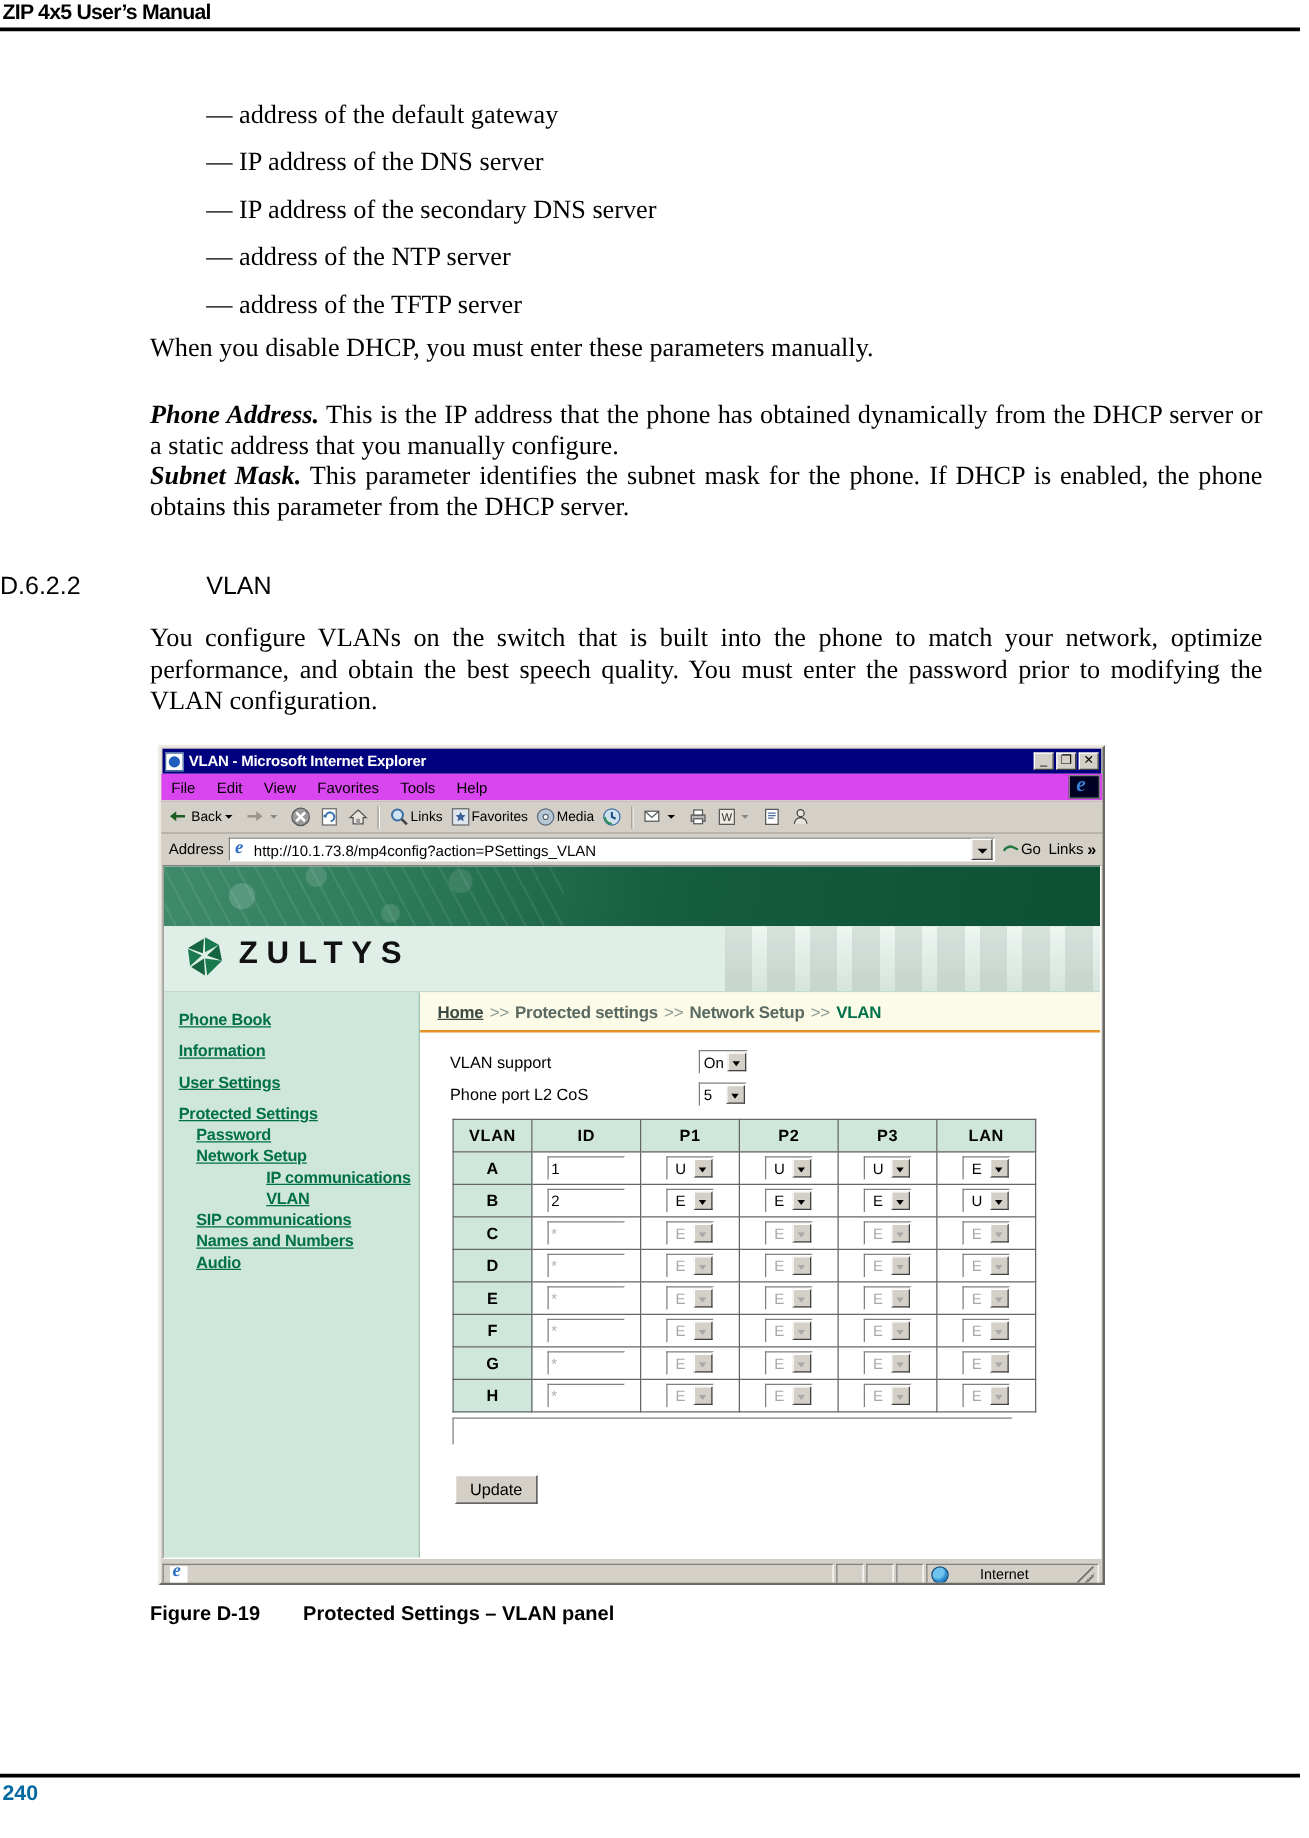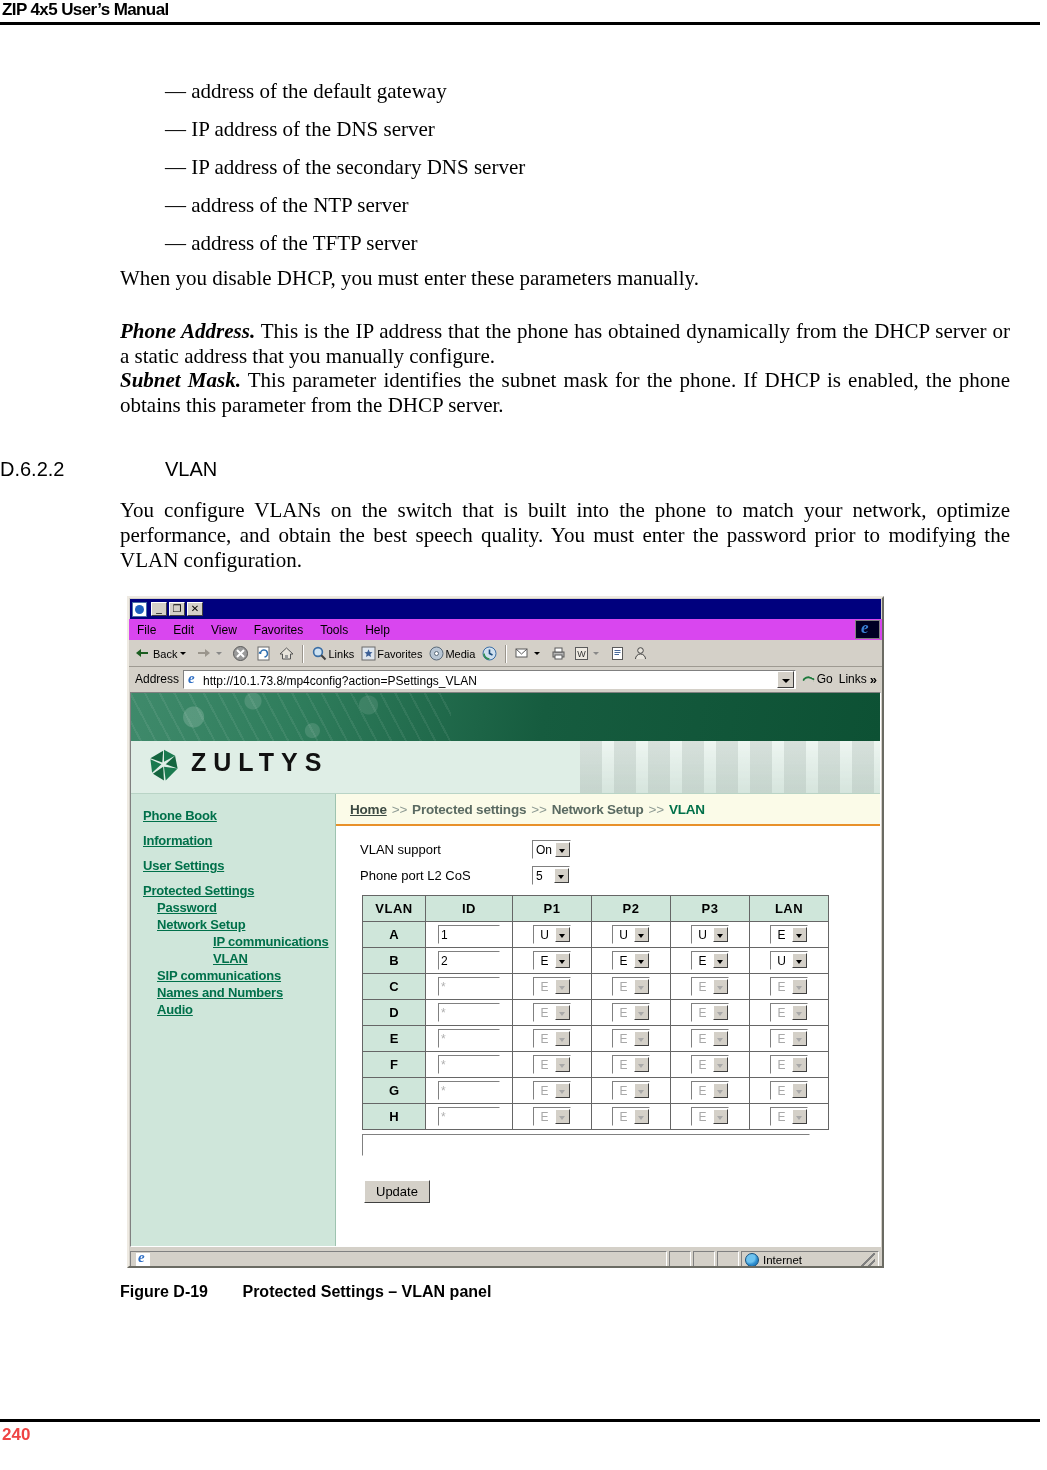--- a/index.html
+++ b/index.html
@@ -436,20 +436,21 @@
   .crumb-cur { color: #00704a; }
 
   .form-area { padding: 14px 0 0 24px; }
   .field-row {
     display: flex;
     align-items: center;
     margin-bottom: 7px;
     font-family: "Liberation Sans", sans-serif;
     font-size: 13px;
     color: #000;
+    gap: 27px;
   }
   .field-label { width: 172px; }
 
   select.w9x, .w9x-select {
     font-family: "Liberation Sans", sans-serif;
     font-size: 12px;
     background: #ffffff;
     border: 1px solid;
     border-color: #808080 #ffffff #ffffff #808080;
     height: 19px;
@@ -552,21 +553,21 @@
     border: 1px solid;
     border-color: #808080 #ffffff #ffffff #808080;
     box-sizing: border-box;
     display: flex;
     align-items: center;
     padding: 0 3px;
     margin-right: 2px;
   }
   .sb-main { flex: 1 1 auto; }
   .sb-small { width: 22px; }
-  .sb-zone { width: 138px; }
+  .sb-zone { width: 138px; gap: 21px; }
   .sb-globe {
     width: 14px; height: 14px;
     border-radius: 50%;
     background: radial-gradient(circle at 35% 30%, #6fc3ef 0 40%, #2f8fd0 60%, #1a6ba8 100%);
     margin-right: 4px;
     flex: 0 0 auto;
     border: 1px solid #14507f;
     box-sizing: border-box;
   }
   .sb-grip {
@@ -594,21 +595,21 @@
     left: 0px; top: 1419px;
     width: 1040px; height: 3px;
     background: #000;
   }
   .pagenum {
     position: absolute;
     left: 2px; top: 1425px;
     font-family: "Liberation Sans", sans-serif;
     font-weight: bold;
     font-size: 17px;
-    color: #ef4444;
+    color: #0369a1;
   }
 </style>
 </head>
 <body>
 
 <div class="page-head">
   <div class="page-head-title">ZIP 4x5 User’s Manual</div>
   <div class="head-rule"></div>
 </div>
 
@@ -630,20 +631,21 @@
   <span class="sect-num">D.6.2.2</span>
   <span class="sect-title">VLAN</span>
 </div>
 
 <div class="para" id="para-vlanintro">You configure VLANs on the switch that is built into the phone to match your network, optimize performance, and obtain the best speech quality. You must enter the password prior to modifying the VLAN configuration.</div>
 
 <div class="ie-window">
 
   <div class="titlebar">
     <span class="titlebar-ico"></span>
+    <span class="titlebar-text">VLAN - Microsoft Internet Explorer</span>
     <span class="winbtns">
       <span class="winbtn">_</span>
       <span class="winbtn">❐</span>
       <span class="winbtn">✕</span>
     </span>
   </div>
 
   <div class="menubar">
     <span class="mi">File</span>
     <span class="mi">Edit</span>

